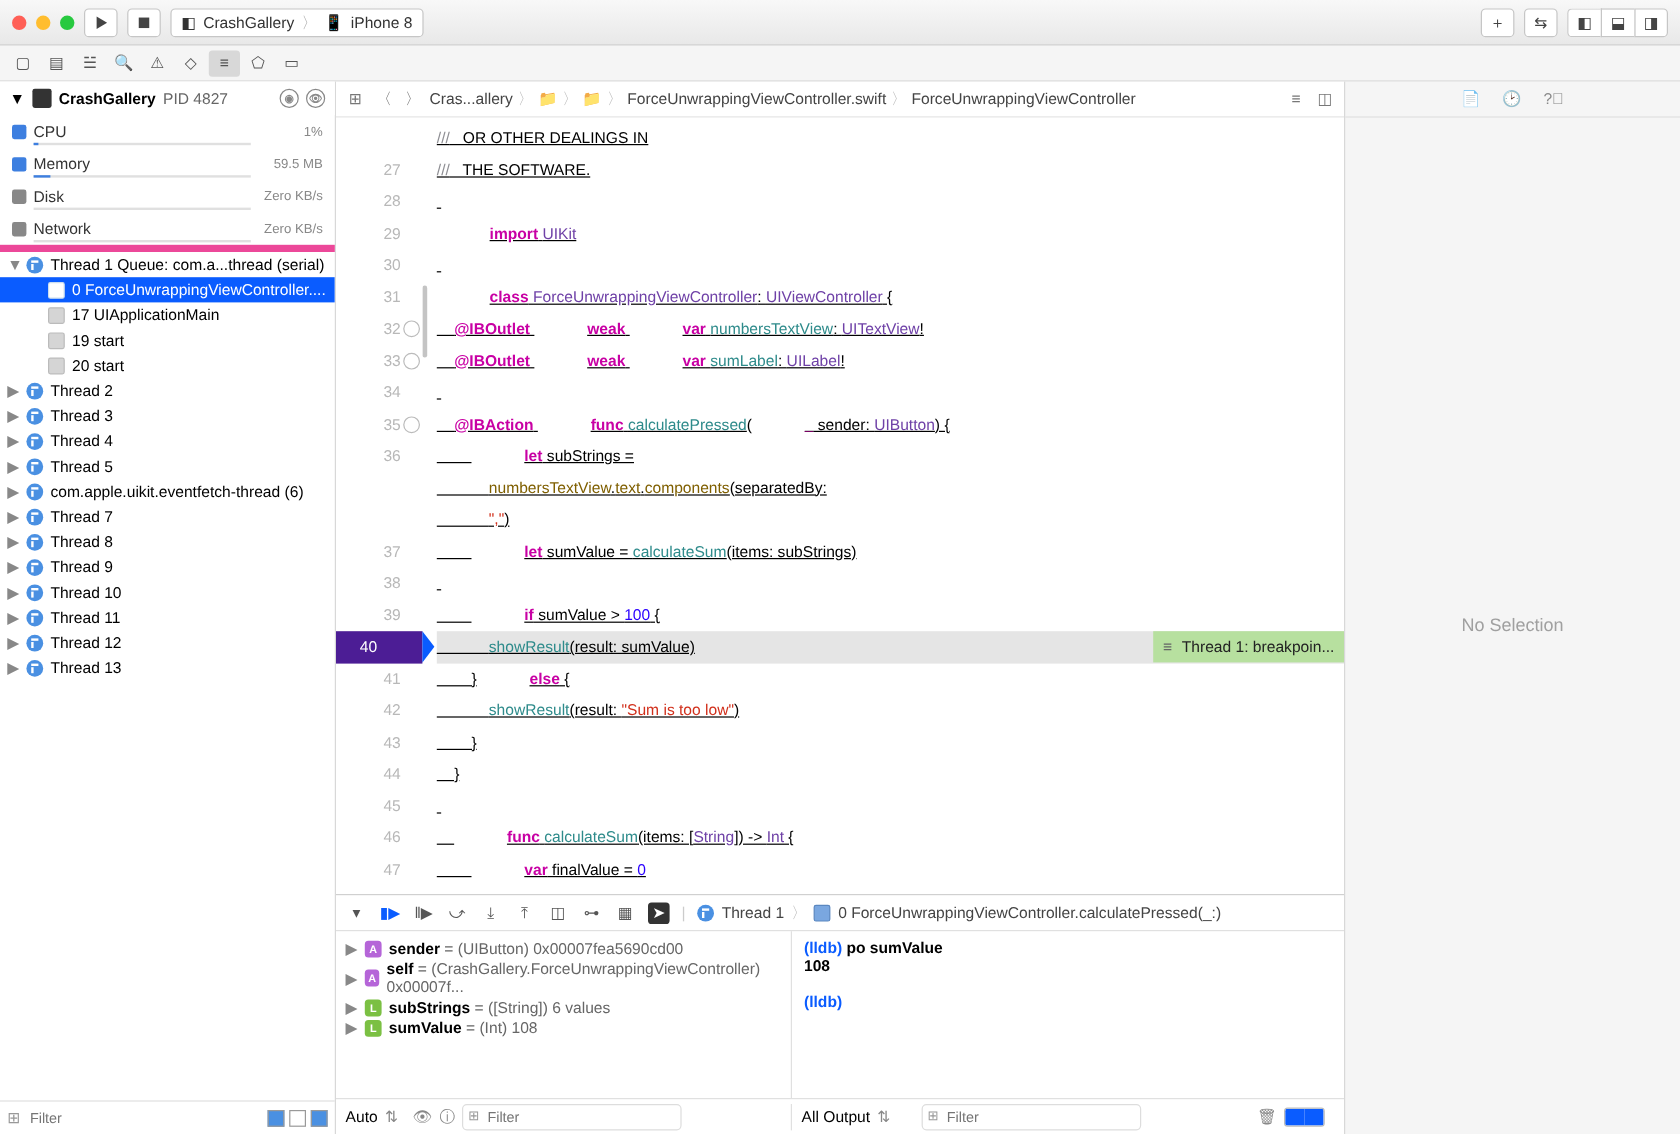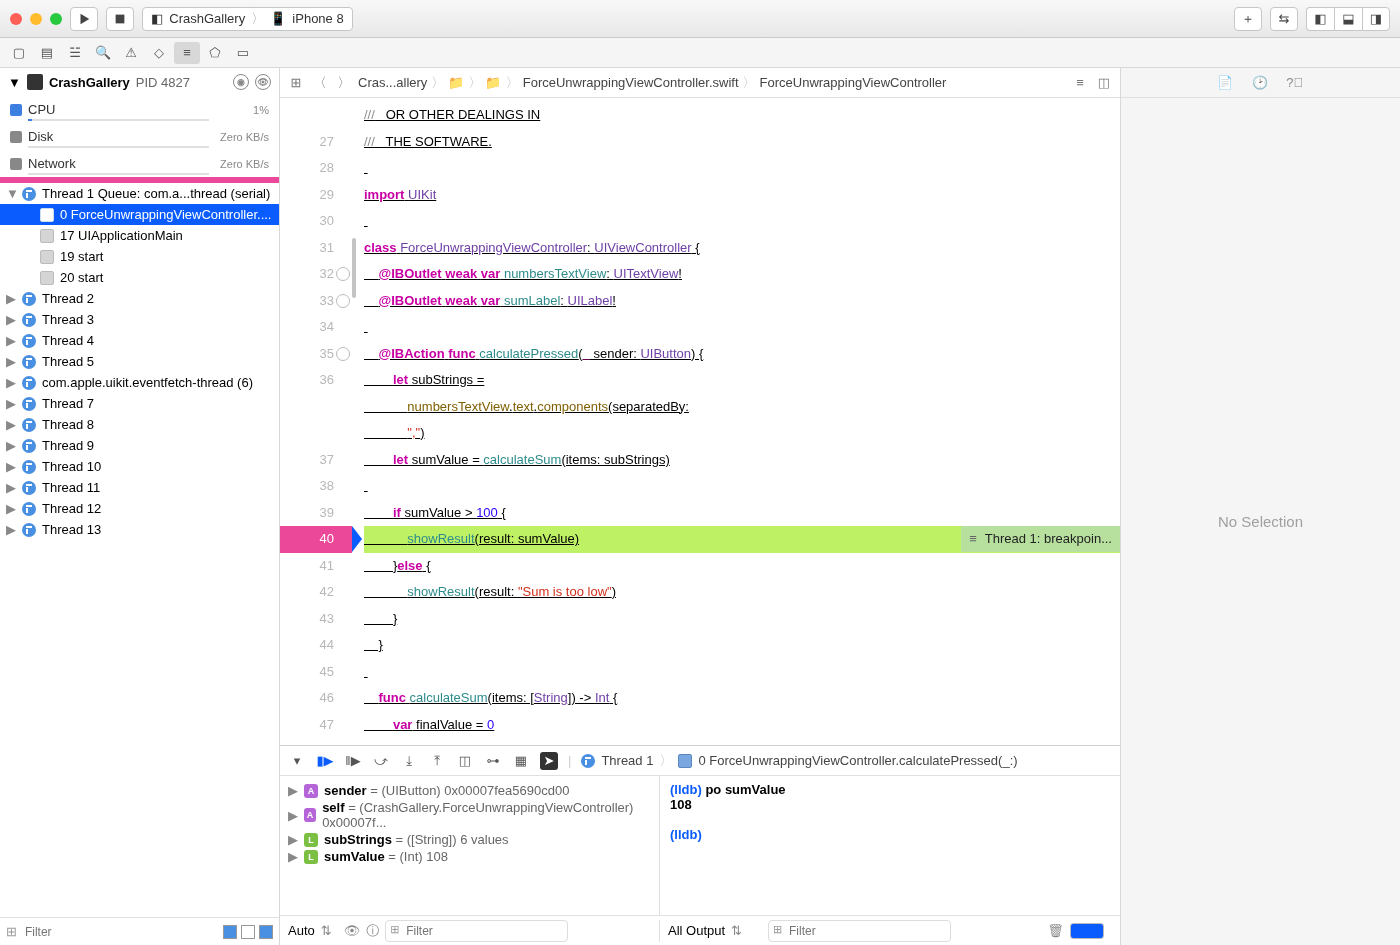--- a/index.html
+++ b/index.html
@@ -59,27 +59,27 @@
 
 
 .center{flex:1;display:flex;flex-direction:column;min-width:0;}
 .jumpbar{height:30px;border-bottom:1px solid #e0e0e0;display:flex;align-items:center;padding:0 6px;gap:4px;background:#fff;font-size:12px;color:#444;}
 .jumpbar .crumb{display:flex;align-items:center;gap:4px;}
 .jumpbar .sep{color:#bbb;}
 .jb-icon{color:#777;width:20px;text-align:center;}
 .editor{flex:1;display:flex;overflow:hidden;background:#fff;font-family:'SF Mono',Menlo,monospace;font-size:18px;line-height:26.5px;}
 .gutter{width:72px;text-align:right;color:#b8b8b8;padding-top:4px;user-select:none;position:relative;}
 .gnum{padding-right:18px;position:relative;}
-.gnum.bp{background:#ec4899;color:#fff;}
+.gnum.bp{background:#4c1d95;color:#fff;text-align:center;}
 .gnum.bp::after{content:'';position:absolute;right:-10px;top:0;border-left:10px solid #0a5cff;border-top:13px solid transparent;border-bottom:13px solid transparent;}
 .bpcirc{position:absolute;right:2px;top:6px;width:14px;height:14px;border:1.5px solid #bbb;border-radius:50%;}
 .code{flex:1;padding:4px 0 4px 12px;white-space:pre;position:relative;overflow:hidden;text-decoration:underline;}
 .cline{height:26.5px;}
-.cline.bp{background:#bef264;}
-.kw{color:#c800a4;font-weight:600;} .ty{color:#6f41a7;} .dec{color:#6f41a7;} .fn{color:#2e8b8b;} .py{color:#7f5f00;} .at{color:#c800a4;font-weight:600;} .str{color:#d12f1b;} .cm{color:#8e8e93;} .num{color:#2a00ff;}
+.cline.bp{background:#e5e5e5;}
+.kw{color:#c800a4;font-weight:600;margin-left:44px;} .ty{color:#6f41a7;} .dec{color:#6f41a7;} .fn{color:#2e8b8b;} .py{color:#7f5f00;} .at{color:#c800a4;font-weight:600;} .str{color:#d12f1b;} .cm{color:#8e8e93;} .num{color:#2a00ff;}
 .bp-banner{position:absolute;right:0;display:inline-flex;align-items:center;background:#b7e09f;height:26px;padding:0 8px;color:#222;font-family:-apple-system;font-size:14px;gap:8px;}
 .bp-banner .bic{color:#666;}
 .scrollbar{position:absolute;left:0;top:0;width:4px;height:60px;background:#c4c4c4;border-radius:2px;}
 
 
 .debug{height:200px;border-top:1px solid #d0d0d0;display:flex;flex-direction:column;background:#fff;}
 .dbar{height:30px;border-bottom:1px solid #e0e0e0;display:flex;align-items:center;padding:0 8px;gap:10px;font-size:12px;}
 .dic{width:18px;height:18px;display:flex;align-items:center;justify-content:center;color:#555;}
 .dic.blue{color:#0a5cff;}
 .dcrumb{display:flex;align-items:center;gap:6px;color:#444;}
@@ -173,20 +173,27 @@
         <span>◉</span>
         <span>👁</span>
       </div>
     </div>
     <div class="gauges" id="gauges">
         <div class="gauge g-cpu">
      <span>CPU</span>
      <span class="gval">1%</span>
      <span class="gbar">
             <i style="width:2%"></i>
+          </span>
+   </div>
+        <div class="gauge g-mem">
+     <span>Memory</span>
+     <span class="gval">59.5 MB</span>
+     <span class="gbar">
+            <i style="width:8%"></i>
           </span>
    </div>
         <div class="gauge g-disk">
      <span>Disk</span>
      <span class="gval">Zero KB/s</span>
      <span class="gbar">
             <i style="width:0%"></i>
           </span>
    </div>
         <div class="gauge g-net">

